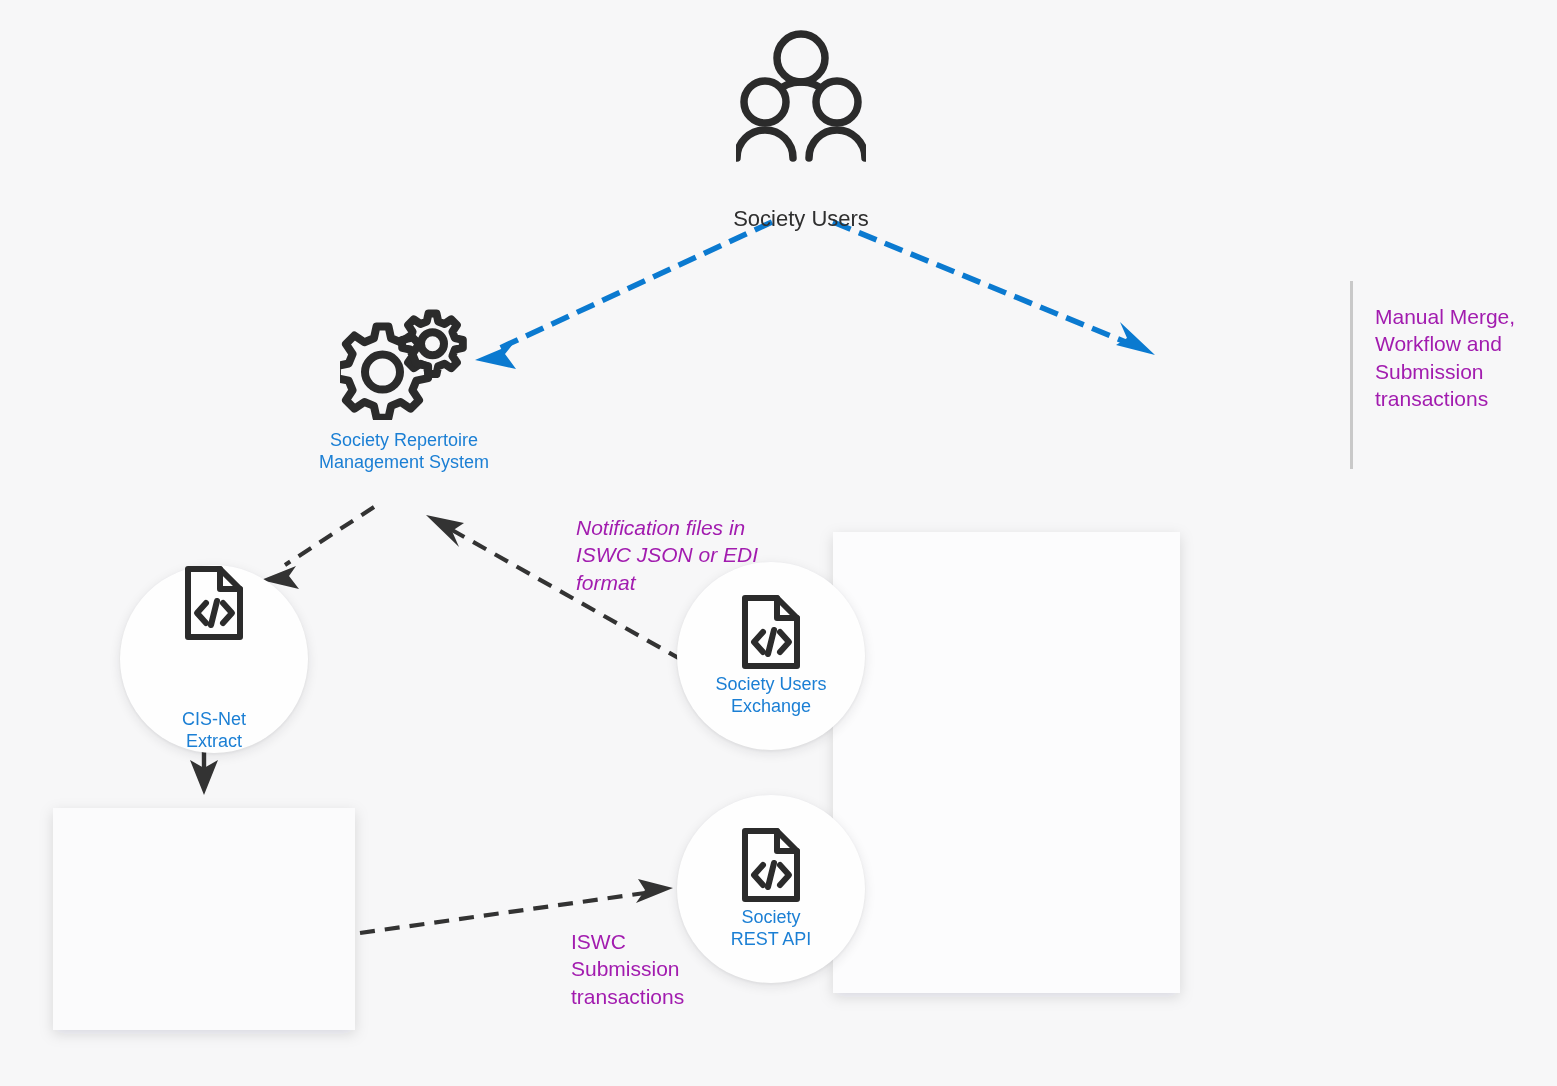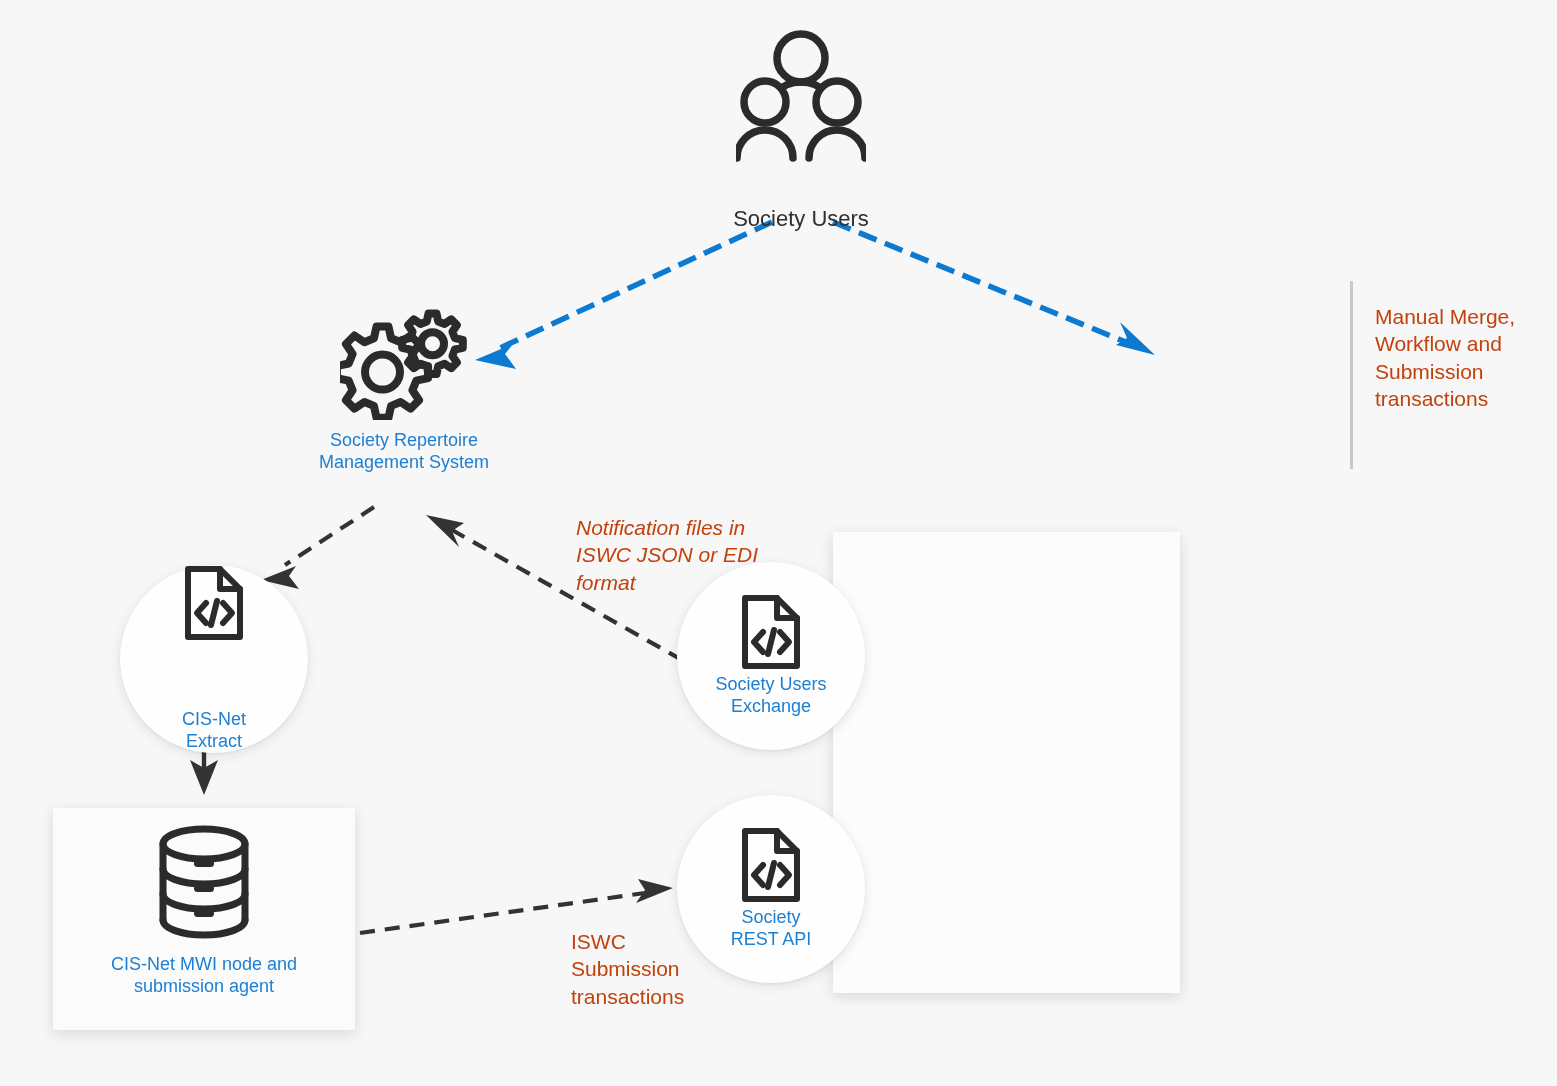--- a/index.html
+++ b/index.html
@@ -64,21 +64,21 @@
     align-items: center;
     justify-content: center;
   }
   .chip .label {
     margin-top: 4px;
   }
   
   .annotation {
     position: absolute;
     z-index: 4;
-    color: #c2410c;
+    color: #a21caf;
     font-size: 21px;
     line-height: 1.30;
     white-space: pre-line;
   }
   .divider {
     position: absolute;
     z-index: 4;
     background: #c9c9c9;
   }
 </style>
@@ -231,35 +231,14 @@
           <path d="M 41 38 L 50 48 L 41 58"></path>
           <path d="M 35 36 L 29 60"></path>
         </g>
       </svg>
     </div>
     <div class="label label-blue">Society
 REST API</div>
   </div>
 
 
-  <div class="node" style="left:62px; top:824px; width:284px;">
-    <div class="icon-wrap">
-      <svg width="96" height="116" viewBox="0 0 96 116">
-        <g fill="none" stroke="#2b2b2b" stroke-width="7" stroke-linejoin="round" stroke-linecap="round">
-          <ellipse cx="48" cy="20" rx="41" ry="15"></ellipse>
-          <path d="M 7 20 L 7 96"></path>
-          <path d="M 89 20 L 89 96"></path>
-          <path d="M 7 96 a 41 15 0 0 0 82 0"></path>
-          <path d="M 7 45 a 41 15 0 0 0 82 0"></path>
-          <path d="M 7 70 a 41 15 0 0 0 82 0"></path>
-        </g>
-        <g fill="#2b2b2b">
-          <rect x="38" y="36" width="20" height="7" rx="3.5"></rect>
-          <rect x="38" y="61" width="20" height="7" rx="3.5"></rect>
-          <rect x="38" y="86" width="20" height="7" rx="3.5"></rect>
-        </g>
-      </svg>
-    </div>
-    <div class="label label-blue" style="margin-top:14px;">CIS-Net MWI node and
-submission agent</div>
-  </div>
 
 </div>
 
 </body></html>

